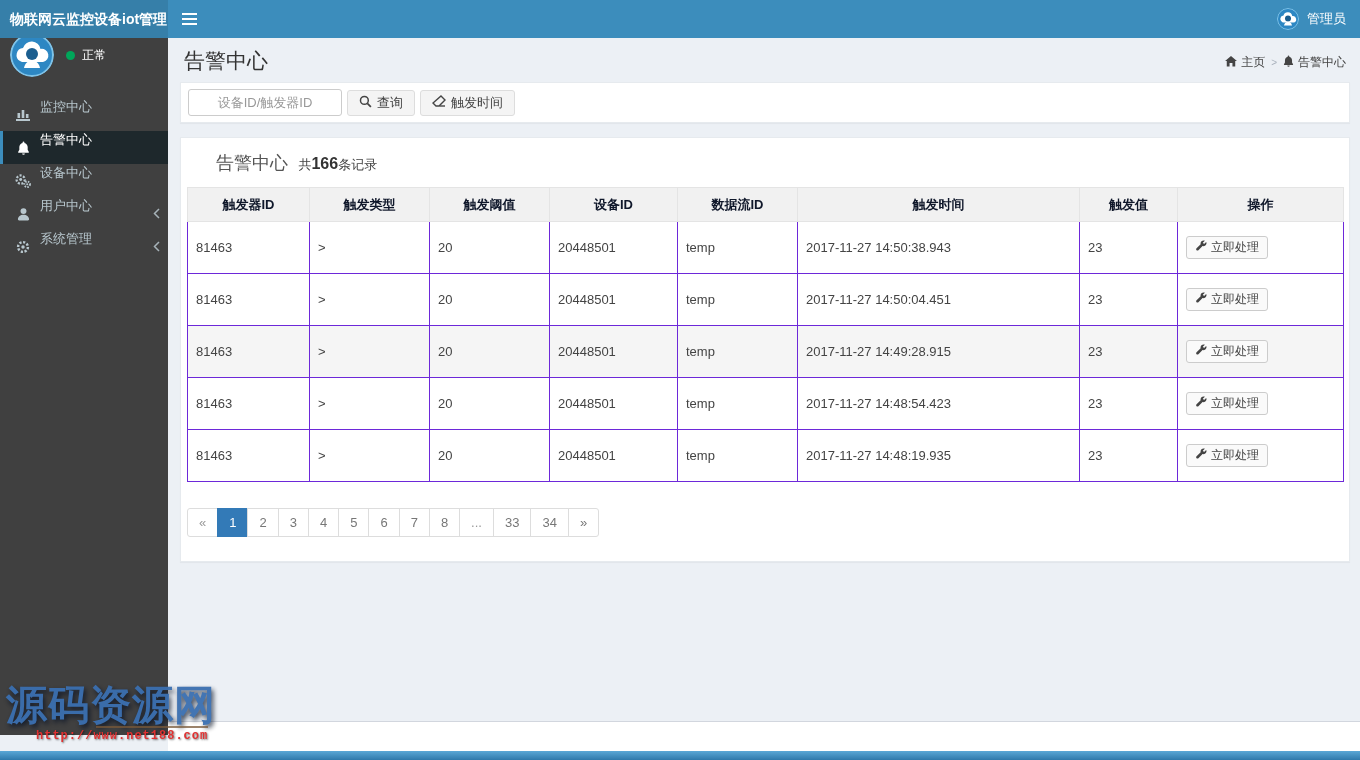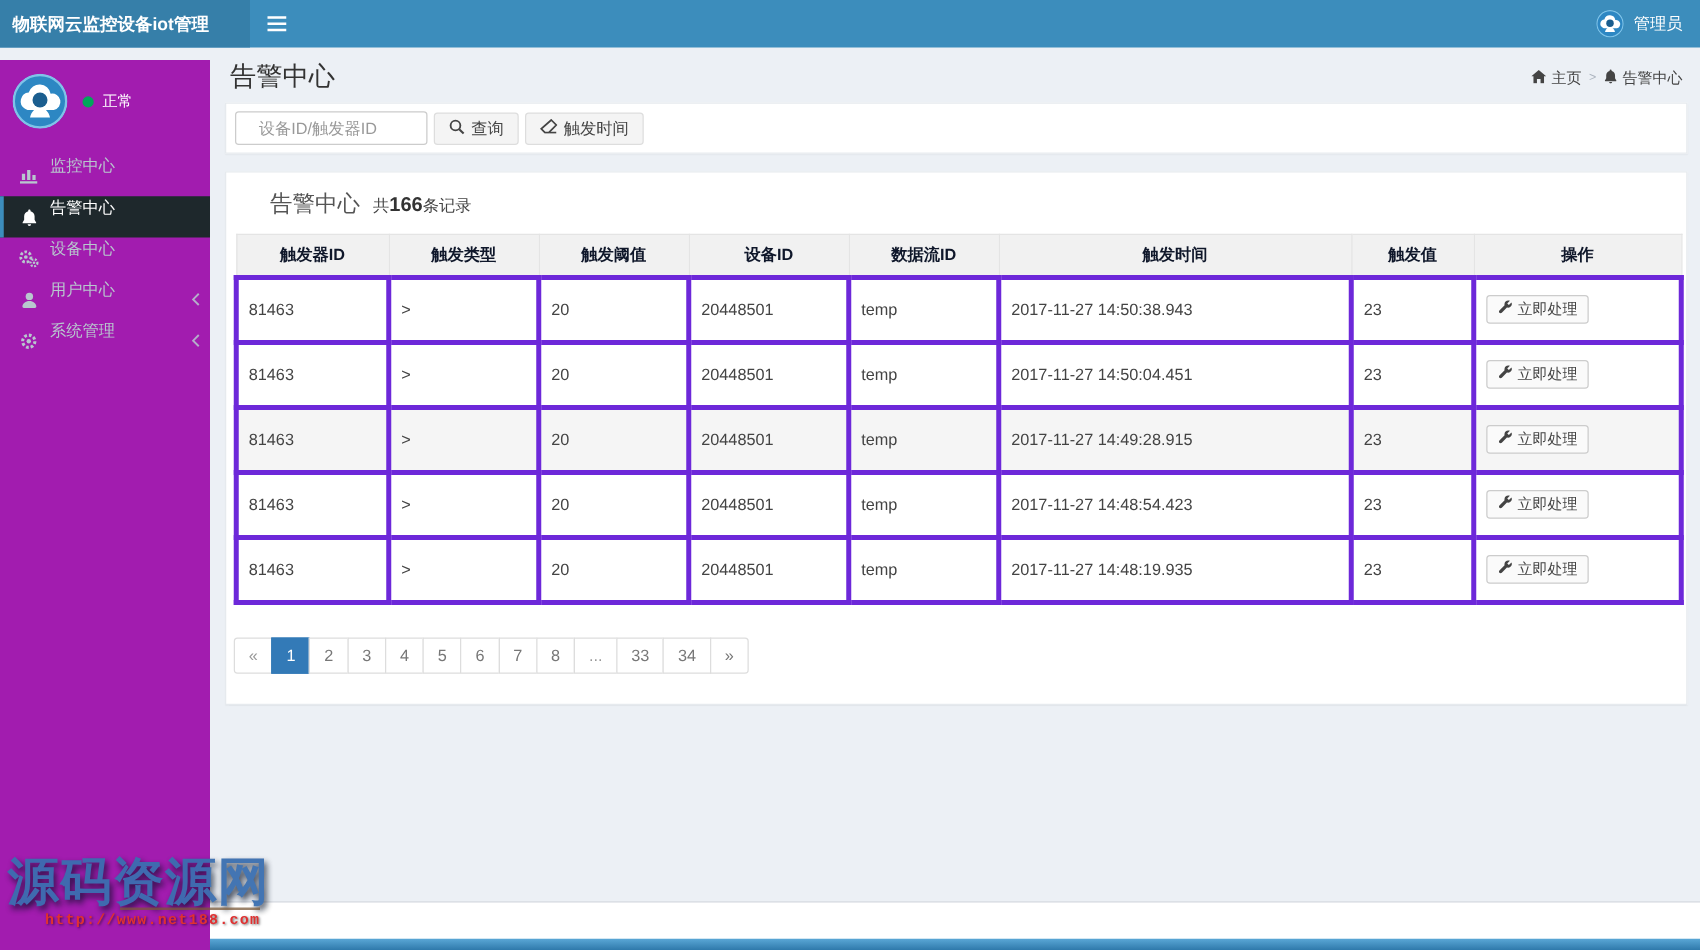--- a/index.html
+++ b/index.html
@@ -3,64 +3,64 @@
 <meta charset="utf-8">
 <style>
   * { box-sizing: border-box; }
   html,body { margin:0; padding:0; }
   body {
     width:1360px; height:760px; position:relative; overflow:hidden;
     font-family:"Liberation Sans", sans-serif; background:#ecf0f5;
   }
   
   .navbar { position:absolute; top:0; left:0; width:1360px; height:38px; background:#3c8dbc; display:flex; z-index:10; }
-  .brand { width:200px; height:38px; background:#367fa9; color:#fff; font-size:14px; font-weight:bold;
+  .brand { width:168px; height:38px; background:#367fa9; color:#fff; font-size:14px; font-weight:bold;
            line-height:38px; padding-left:10px; white-space:nowrap; overflow:hidden; cursor:pointer; }
   .nav-main { flex:1; display:flex; align-items:center; }
   .hamburger { width:42px; height:38px; display:flex; flex-direction:column; justify-content:center; align-items:center; gap:3px; cursor:pointer; }
   .hamburger span { display:block; width:15px; height:2px; background:#fff; }
   .nav-right { margin-left:auto; display:flex; align-items:center; gap:8px; padding-right:14px; color:#fff; font-size:13px; cursor:pointer; }
   .logo-circle { border-radius:50%; display:block; }
 
   
-  .sidebar { position:absolute; top:48px; left:0; width:168px; height:713px; background:#a21caf; z-index:5; }
+  .sidebar { position:absolute; top:22px; left:0; width:168px; height:713px; background:#404040; z-index:5; }
   .user-panel { display:flex; align-items:center; gap:12px; padding:11px 10px; }
   .status { display:flex; align-items:center; gap:7px; color:#fff; font-size:12px; }
   .dot { width:9px; height:9px; border-radius:50%; background:#00a65a; }
   .menu { list-style:none; margin:10px 0 0 0; padding:0; }
   .menu li { height:33px; display:flex; gap:9px; padding:0 8px 0 12px;
              border-left:3px solid transparent; color:#b8c7ce; font-size:13px; cursor:pointer; }
   .menu li.active { background:#1e282c; border-left-color:#3c8dbc; color:#fff; }
   .micon { width:16px; display:flex; justify-content:center; align-items:center; }
   .chev { margin-left:auto; display:flex; align-items:center; opacity:.85; }
 
   
   .main { position:absolute; left:168px; top:38px; width:1192px; height:683px; background:#ecf0f5; }
   .content-header { height:44px; padding:9px 14px 0 16px; display:flex; justify-content:space-between; align-items:flex-start; }
   .page-title { margin:0; font-size:21px; font-weight:normal; color:#333; }
   .breadcrumb { margin-top:7px; display:flex; align-items:center; gap:6px; font-size:12px; color:#444; }
   .breadcrumb .crumb { display:flex; align-items:center; gap:4px; cursor:pointer; }
   .breadcrumb .sep { color:#aab2bd; font-size:10px; }
   .box { background:#fff; margin-left:12px; margin-right:10px; border:1px solid #e6eaee; box-shadow:0 1px 1px rgba(0,0,0,.04); }
   .search-box { height:41px; padding:7px; display:flex; gap:5px; align-items:center; }
-  .search-input { width:154px; height:27px; border:1px solid #ccc; border-radius:3px; padding:0 18px; font-size:13px; color:#555; outline:none; }
+  .search-input { width:154px; height:27px; border:1px solid #ccc; border-radius:3px; padding:0 18px; font-size:13px; color:#555; outline:none;text-align:center; }
   .search-input::placeholder { color:#999; }
   .btn { height:26px; display:inline-flex; align-items:center; gap:5px; padding:0 11px;
          background:#f4f4f4; border:1px solid #ddd; border-radius:3px; color:#444; font-size:13px; cursor:pointer;
          font-family:"Liberation Sans", sans-serif; }
   .main-box { margin-top:14px; min-height:349px; padding-bottom:24px; }
   .box-header { padding:13px 10px 12px 7px; color:#555;margin-left:28px; }
   .box-title { font-size:18px; color:#555; }
   .count-text { font-size:13px; color:#444; margin-left:6px; }
   .count-num { font-size:16px; font-weight:bold; color:#333; }
 
   table.alerts { border-collapse:collapse; table-layout:fixed; width:1156px; margin:0 6px; font-size:13px; color:#444; }
   table.alerts th { background:#f1f1f1; border:1px solid #e4e4e4; text-align:center; font-weight:bold;
                     height:34px; padding:4px 8px; color:#0f172a; }
-  table.alerts td { border:4px solid #6d28d9; height:52px; padding:0 8px; background:#fff; }
+  table.alerts td { border:1px solid #6d28d9; height:52px; padding:0 8px; background:#fff; }
   table.alerts tr.hl td { background:#f5f5f5; }
   .btn-handle { height:23px; display:inline-flex; align-items:center; gap:4px; padding:0 8px;
                 background:#fafafa; border:1px solid #ccc; border-radius:3px; color:#444; font-size:12px; cursor:pointer;
                 font-family:"Liberation Sans", sans-serif; }
 
   .pagination { display:inline-flex; margin:26px 0 0 6px; }
   .pagination a { display:inline-block; padding:6px 11px; border:1px solid #ddd; margin-left:-1px;
                   background:#fff; color:#777; font-size:13px; text-decoration:none; cursor:pointer; }
   .pagination a:first-child { border-radius:3px 0 0 3px; margin-left:0; }
   .pagination a:last-child { border-radius:0 3px 3px 0; }

